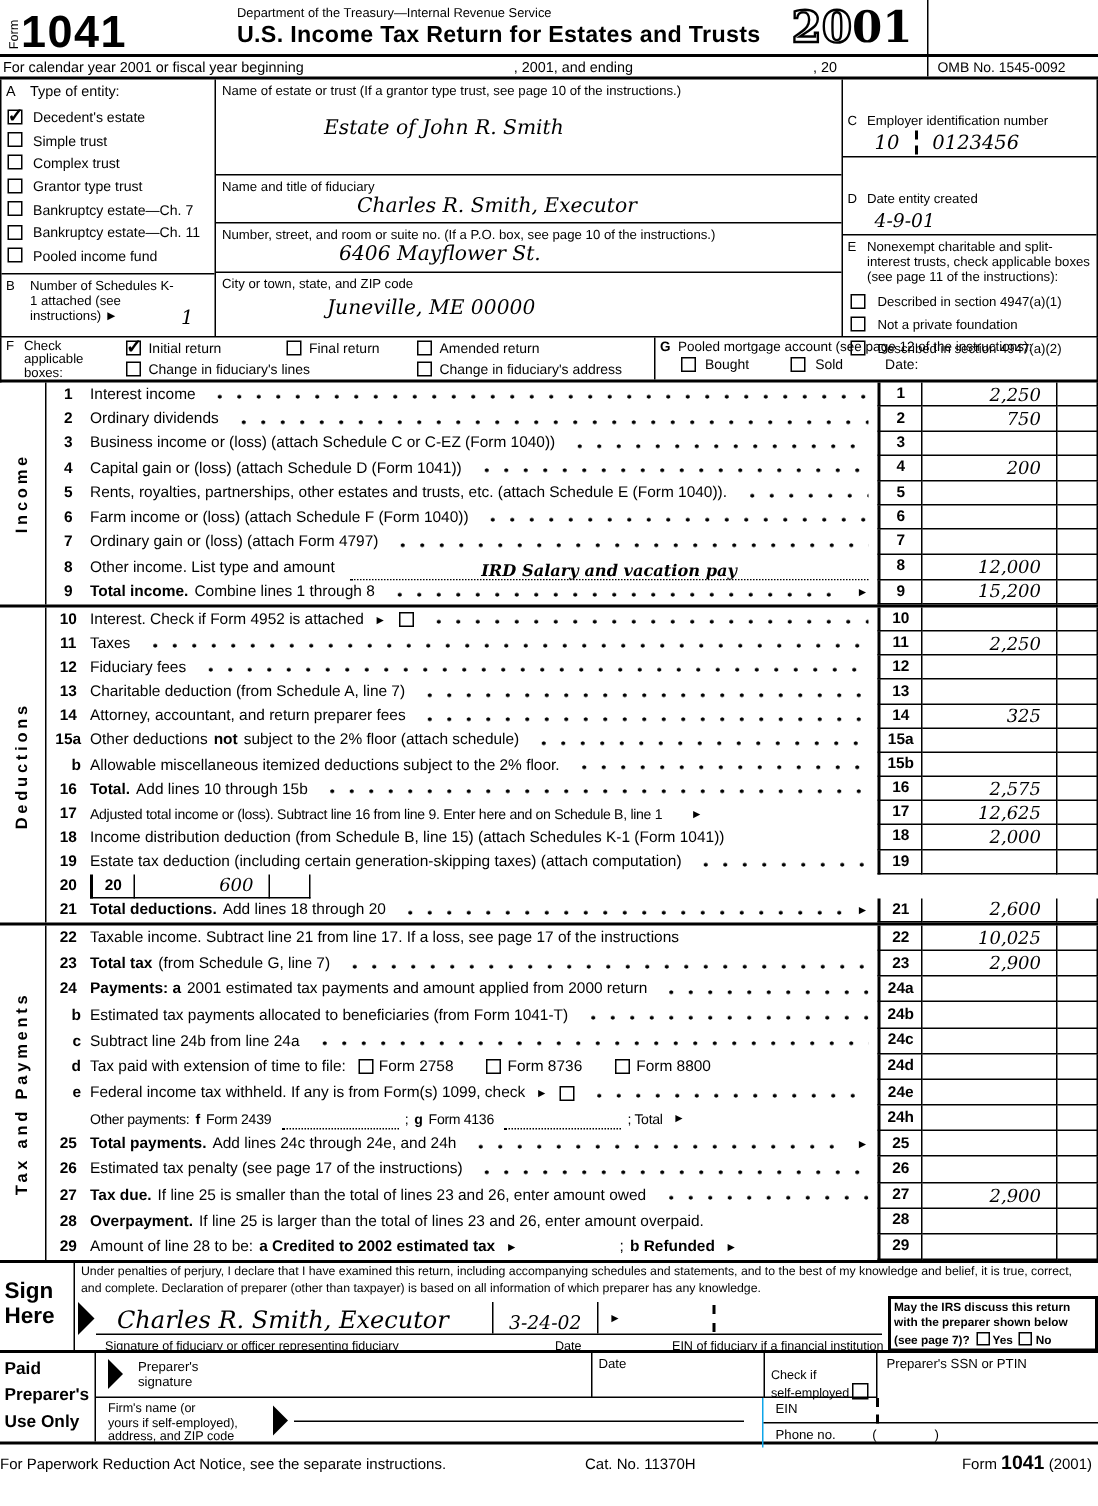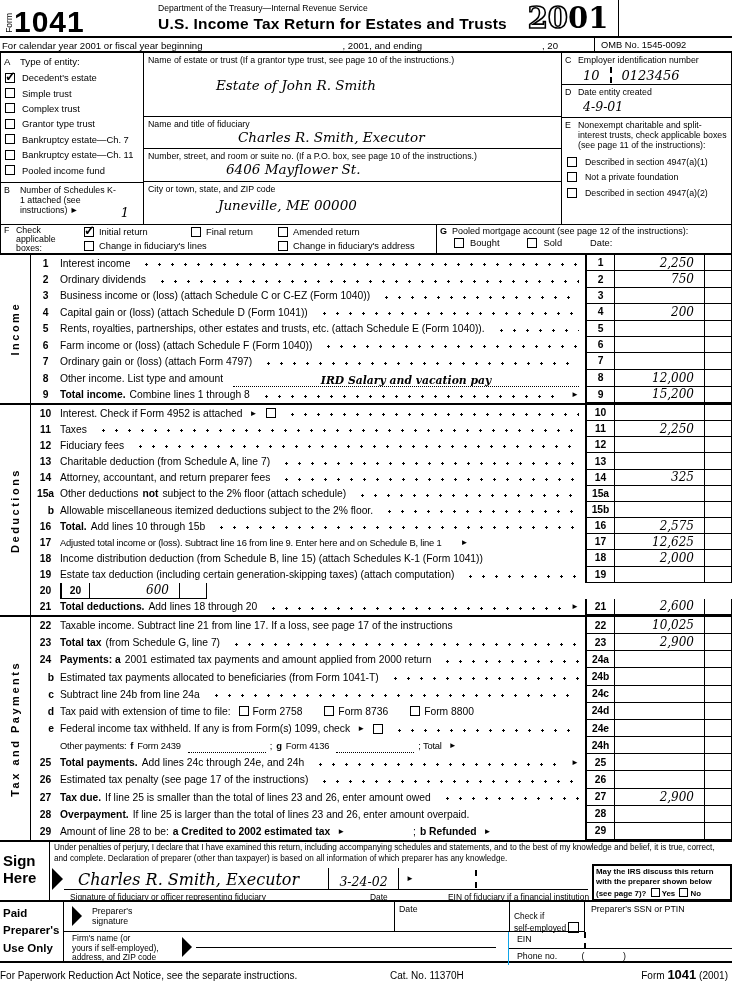--- a/index.html
+++ b/index.html
@@ -16,21 +16,21 @@
   .hdr-mid { flex:1; padding-top:3px; }
   .hdr-dept { font-size:8.6px; }
   .hdr-title { font-size:15.5px; font-weight:bold; margin-top:2px; letter-spacing:0.2px; }
   .hdr-year { width:100px; display:flex; align-items:center; justify-content:center; }
   .yr { font-family:"DejaVu Serif",serif; font-weight:bold; font-size:29px; }
   .yr-o { color:#fff; -webkit-text-stroke:1.6px #000; }
   .hdr-tr { width:114px; border-left:1.5px solid #000; }
   .cal { height:15px; display:flex; border-bottom:2.5px solid #000; font-size:9.6px; align-items:flex-end; }
   .cal-main { flex:1; display:flex; align-items:center; padding-left:2px; }
   .gap1 { width:140px; } .gap2 { width:120px; }
-  .cal-omb { width:138px; border-left:1.5px solid #000; align-self:stretch; display:flex; align-items:center; padding-left:6px; font-size:9.3px; }
+  .cal-omb { width:114px; border-left:1.5px solid #000; align-self:stretch; display:flex; align-items:center; padding-left:6px; font-size:9.3px; }
 
   
   .ent { height:172px; display:flex; border-left:1.5px solid #000; border-right:1.5px solid #000; border-bottom:1px solid #000; }
   .ent-l { width:143px; border-right:1px solid #000; display:flex; flex-direction:column; }
   .ent-a { height:129px; padding:3px 2px 0 3px; }
   .a-head { display:flex; font-size:9.6px; margin-bottom:3px; }
   .a-head .ltr { width:16px; font-weight:normal; }
   .opt { display:flex; align-items:center; height:15.4px; font-size:9.4px; }
   .cb { width:10px; height:10px; border:1.5px solid #000; flex:none; position:relative; display:inline-block; }
   .cb.ck::before { content:"✓"; position:absolute; left:-1px; top:-5px; font-size:13px; font-weight:bold; }
@@ -38,21 +38,21 @@
   .ent-b { border-top:1px solid #000; flex:1; padding:2px 3px; font-size:8.8px; position:relative; }
   .ent-b .ltr { position:absolute; left:3px; top:2px; }
   .ent-b .txt { margin-left:16px; width:100px; }
   .b-val { position:absolute; right:14px; bottom:4px; font-size:13px; }
   .ent-m { flex:1; border-right:1px solid #000; display:flex; flex-direction:column; }
   .mcell { border-bottom:1px solid #000; padding:2px 4px; position:relative; }
   .mcell:last-child { border-bottom:none; }
   .mlabel { font-size:8.8px; }
   .mval { font-size:13.5px; }
   .ent-r { width:169px; display:flex; flex-direction:column; font-size:8.8px; }
-  .rcell { border-bottom:1px solid #000; padding:2px 3px; position:relative; }
+  .rcell { border-bottom:1px solid #000; padding:2px 3px; position:relative;margin-top:20px; }
   .rcell .ltr, .ecell .ltr { display:inline-block; width:13px; }
   .ein-row { display:flex; align-items:center; margin:2px 0 0 18px; font-size:13px; }
   .ein-dash { border-left:2px dashed #000; height:16px; margin:0 10px; }
   .ecell { flex:1; padding:2px 3px; }
   .e-txt { display:flex; }
   .e-opts { margin-top:4px; }
   .e-opt { display:flex; align-items:center; height:15.5px; font-size:8.8px; }
   .e-opt .cb { margin:0 8px 0 2px; }
 
   

